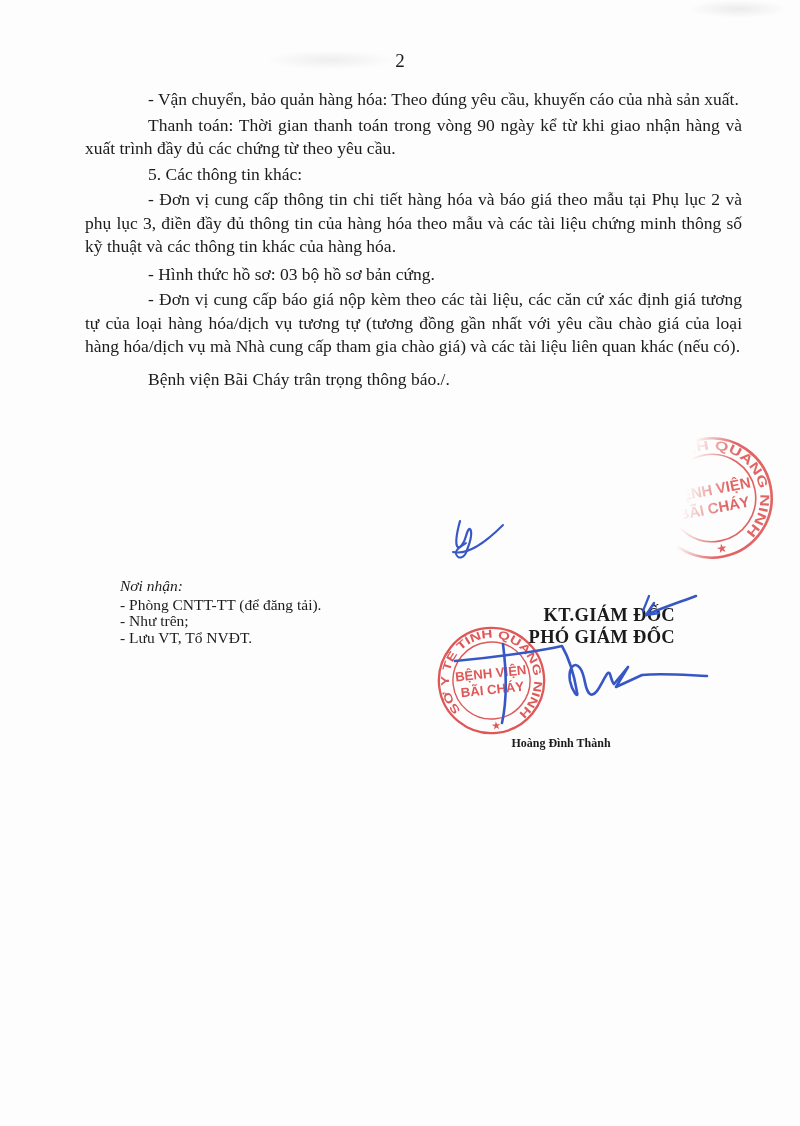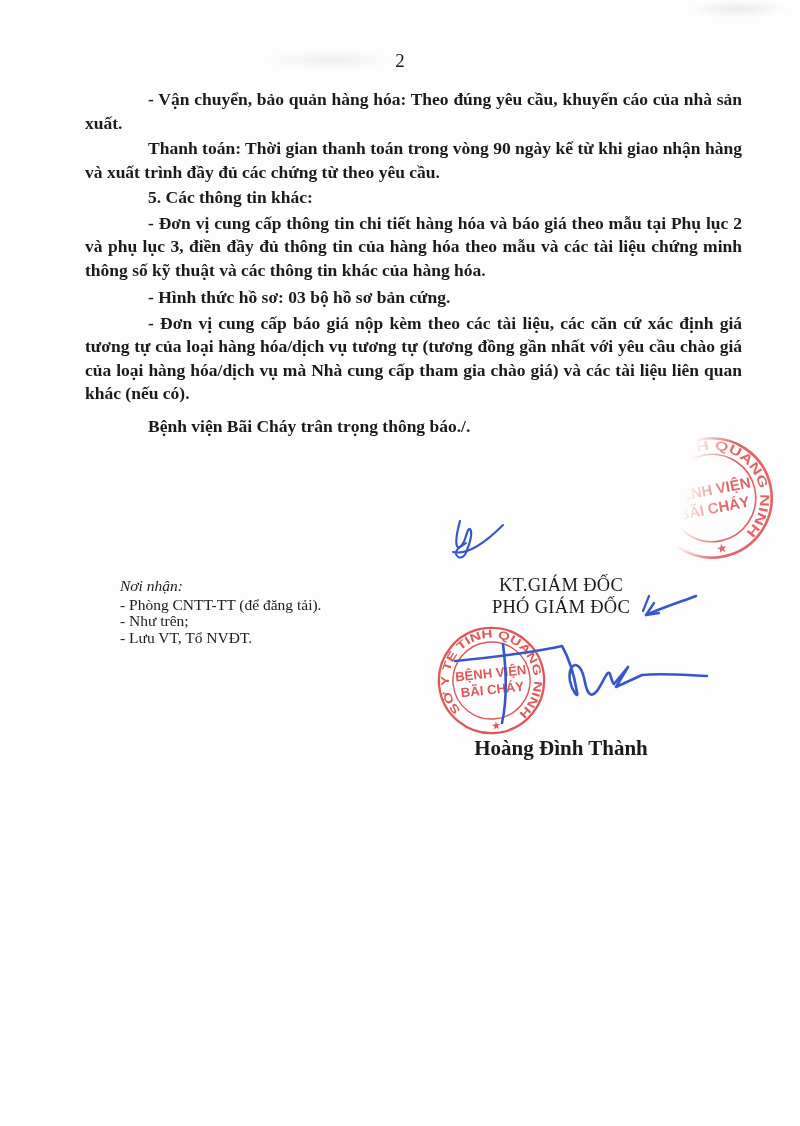--- a/index.html
+++ b/index.html
@@ -18,41 +18,40 @@
   .smudge.s2 { left:688px; top:0; width:100px; height:18px;
     background:radial-gradient(ellipse at center, rgba(110,110,110,0.12), transparent 70%); }
 
   .page-number { padding-top:50px; text-align:center; font-size:19px; line-height:22px; }
 
   .content {
     margin:16px 58px 0 85px;
     text-align:justify;
     font-size:17.5px;
     line-height:23.5px;
-    font-weight:bold;
   }
   .content p { margin:0 0 2px 0; text-indent:63px; }
   .content p.gap-top { margin-top:8px; }
   .content p.gap-top-sm { margin-top:4px; }
   .content p.closing { margin-top:9px; text-align:left; }
 
   .recipients {
     position:absolute; left:120px; top:578px; width:330px;
     font-size:15.5px; line-height:16.5px;
   }
   .recipients-title { font-weight:normal; font-style:italic; margin-bottom:2px; }
 
   .sign-titles {
-    position:absolute; left:447px; top:574px; width:228px;
-    text-align:center; font-weight:normal; font-size:18.5px; line-height:22px;
+    position:absolute; left:447px; top:604px; width:228px;
+    text-align:right; font-weight:bold; font-size:18.5px; line-height:22px;
     letter-spacing:0.3px;
   }
   .signer-name {
     position:absolute; left:447px; top:736px; width:228px;
-    text-align:center; font-weight:bold; font-size:21px;
+    text-align:center; font-weight:bold; font-size:12px;
   }
 
   .stamp-main {
     position:absolute; left:428px; top:617px; width:127px; height:127px;
     opacity:0.92;
   }
   .stamp-main svg { transform:rotate(-6deg); }
 
   .stamp-edge {
     position:absolute; left:640px; top:426px; width:144px; height:144px;

